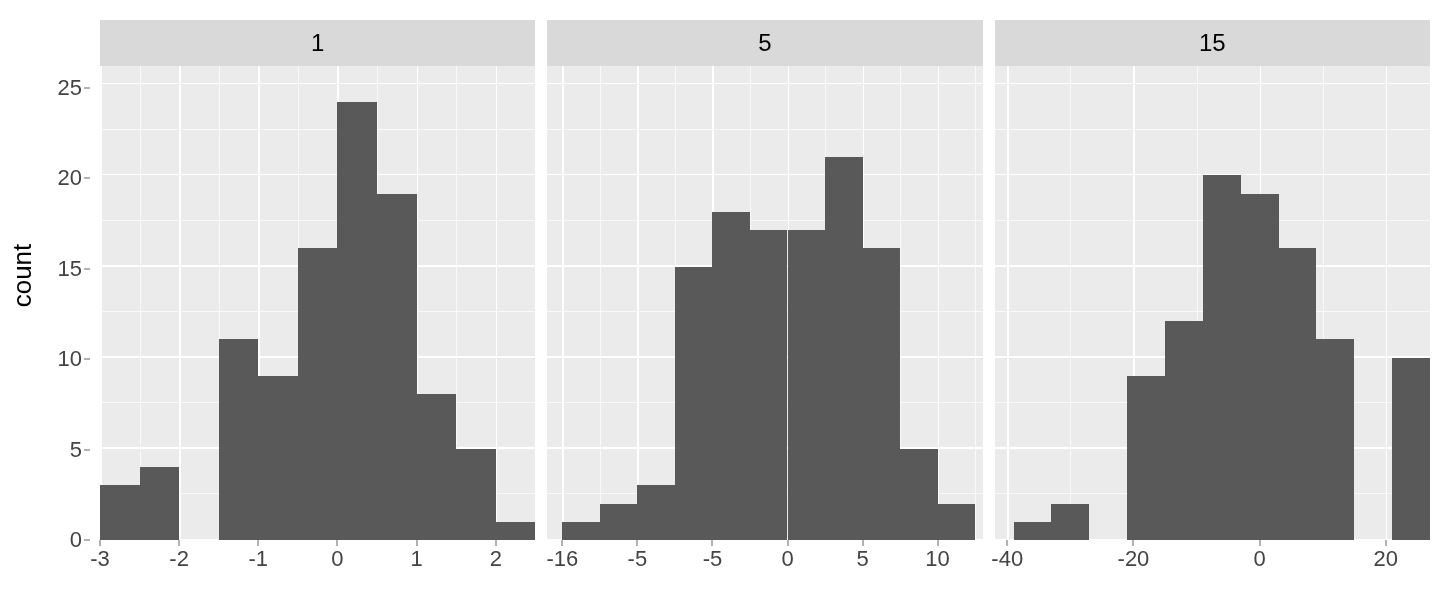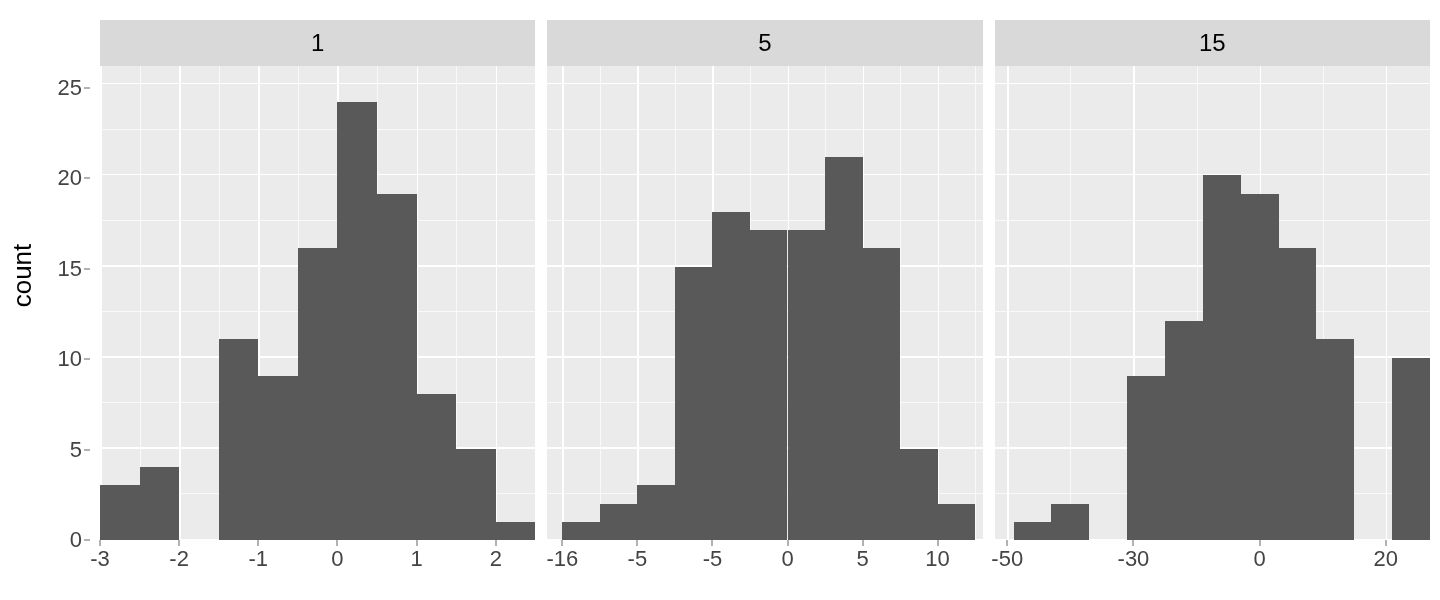--- a/index.html
+++ b/index.html
@@ -282,23 +282,23 @@
             <div class="bar" style="left: 39.1304%; width: 8.69565%; height: 46.1538%;"></div>
             <div class="bar" style="left: 47.8261%; width: 8.69565%; height: 76.9231%;"></div>
             <div class="bar" style="left: 56.5217%; width: 8.69565%; height: 73.0769%;"></div>
             <div class="bar" style="left: 65.2174%; width: 8.69565%; height: 61.5385%;"></div>
             <div class="bar" style="left: 73.913%; width: 8.69565%; height: 42.3077%;"></div>
             <div class="bar" style="left: 91.3043%; width: 8.69565%; height: 38.4615%;"></div>
           </div>
         </div>
         <div class="xticks">
           <div class="xtick-mark" style="left: 2.89855%;"></div>
-          <div class="xtick" style="left: 2.89855%;">-50</div>
+          <div class="xtick" style="left: 2.89855%;">-40</div>
           <div class="xtick-mark" style="left: 31.8841%;"></div>
-          <div class="xtick" style="left: 31.8841%;">-30</div>
+          <div class="xtick" style="left: 31.8841%;">-20</div>
           <div class="xtick-mark" style="left: 60.8696%;"></div>
           <div class="xtick" style="left: 60.8696%;">0</div>
           <div class="xtick-mark" style="left: 89.8551%;"></div>
           <div class="xtick" style="left: 89.8551%;">20</div>
         </div>
       </div>
     </div>
 </div>
 
 </body></html>

